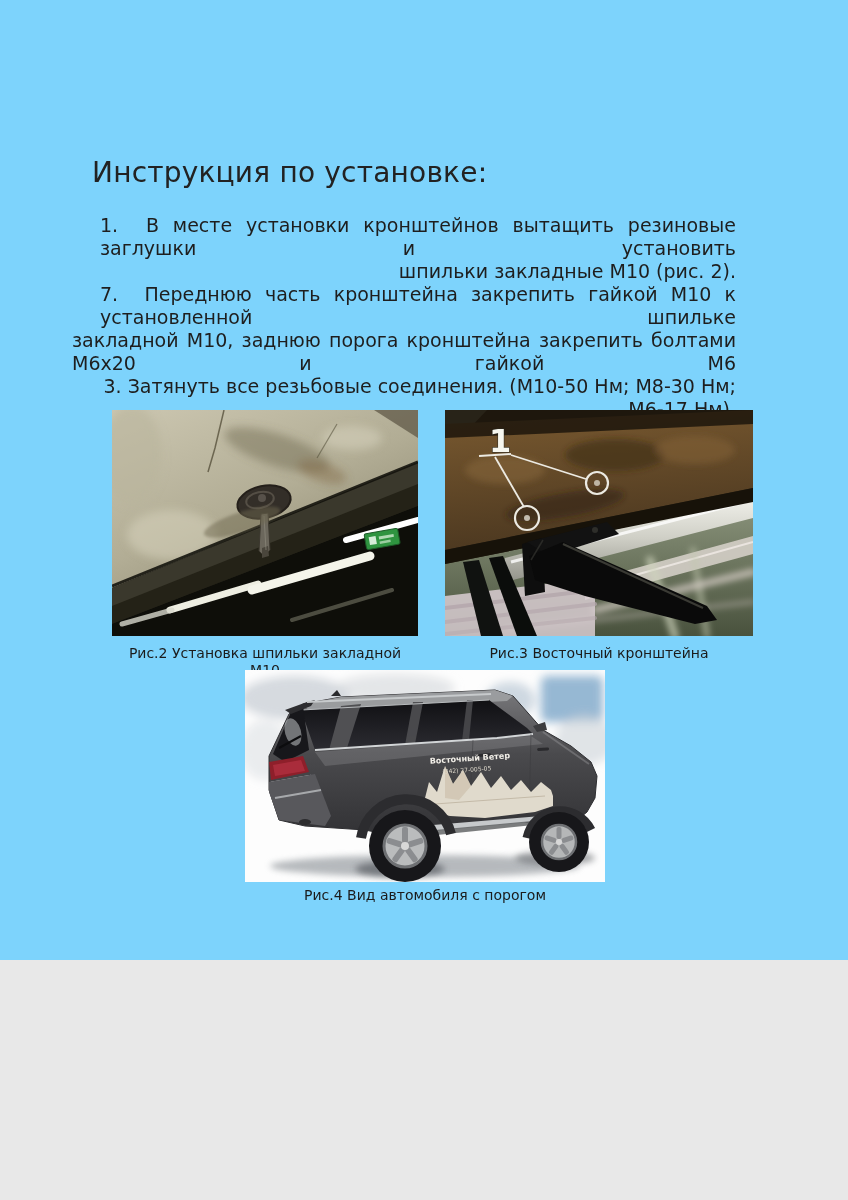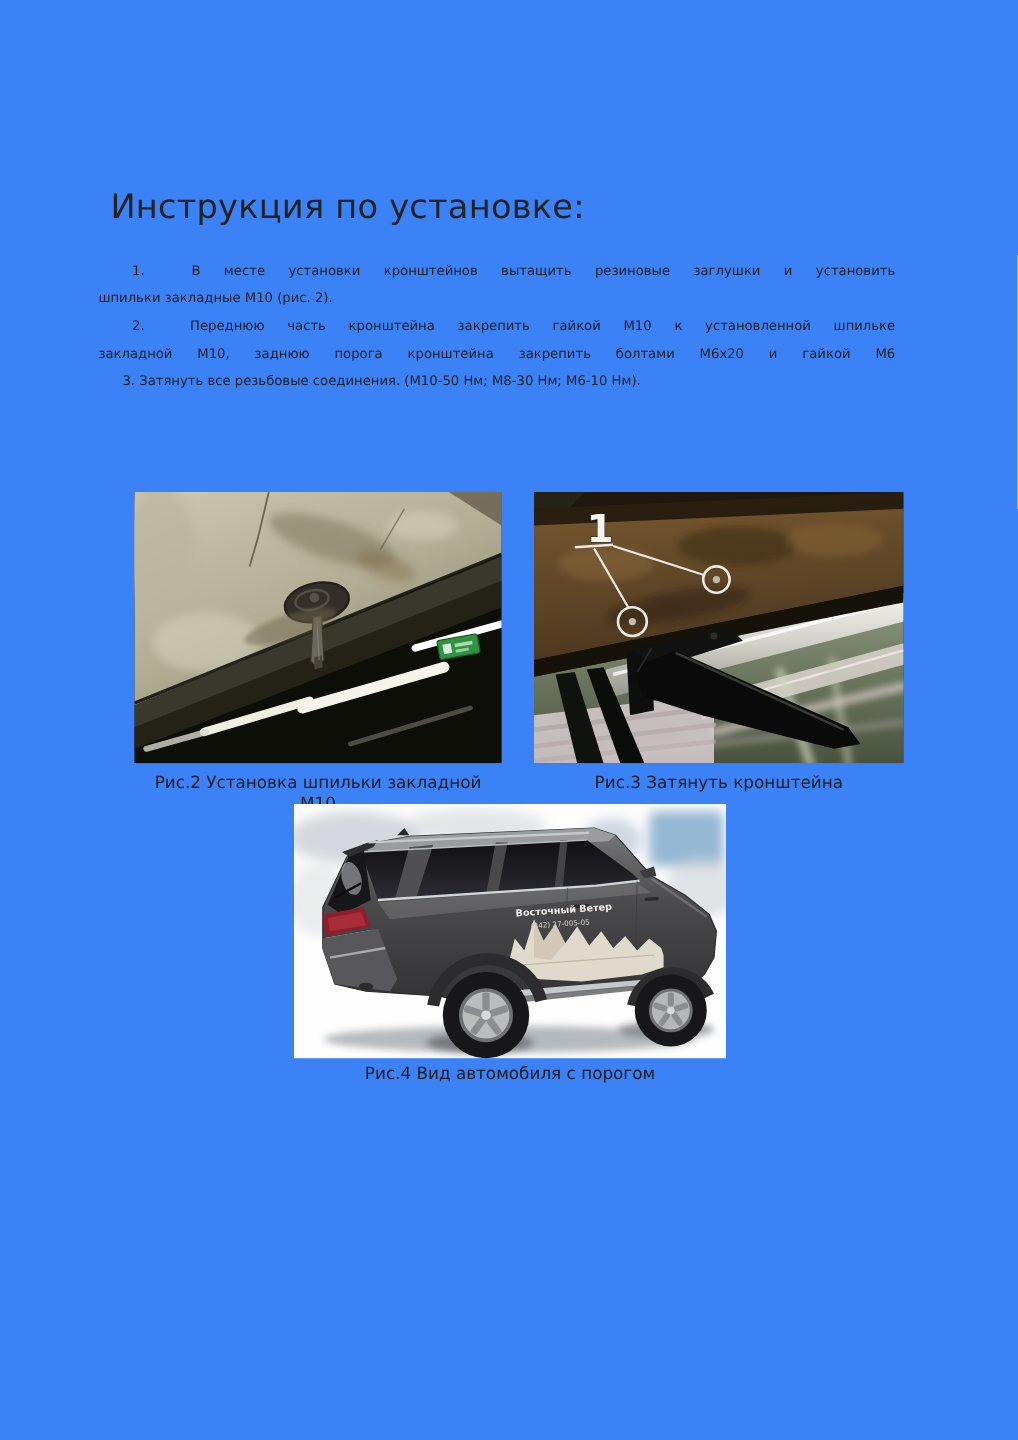--- a/index.html
+++ b/index.html
@@ -1,29 +1,29 @@
 <!DOCTYPE html>
 <html><head>
 <meta charset="utf-8">
 <style>
   html,body{margin:0;padding:0;background:#e8e8e8;}
   .page{
-    position:relative;width:848px;height:1200px;background:#3b82f6;
+    position:relative;width:848px;height:960px;background:#7dd3fc;
     margin:0 auto;overflow:hidden;
     font-family:"DejaVu Sans","Liberation Sans",sans-serif;color:#1f1f1f;
   }
   .title{
     position:absolute;left:92px;top:156px;margin:0;
     font-size:28px;font-weight:400;color:#222;letter-spacing:0.2px;
   }
   .body-text{
-    position:absolute;left:82px;top:214px;width:664px;
-    font-size:11px;line-height:23px;color:#1e1e1e;
+    position:absolute;left:72px;top:214px;width:664px;
+    font-size:19px;line-height:23px;color:#1e1e1e;
   }
-  .line{white-space:pre-wrap;}
+  .line{white-space:pre-wrap;text-align:right;}
   .line.fill{text-align:justify;text-align-last:justify;}
   .line.ind1{padding-left:28px;}
   .line.ind2{padding-left:20px;}
   figure{margin:0;padding:0;position:absolute;}
   #fig2{left:112px;top:410px;width:306px;}
   #fig3{left:445px;top:410px;width:308px;}
   #fig4{left:245px;top:670px;width:360px;}
   figure svg{display:block;}
   figcaption{
     text-align:center;font-size:14px;color:#1b1b1b;line-height:17px;
@@ -35,23 +35,23 @@
 </head>
 <body>
 
 <div class="page">
 
   <h1 class="title">Инструкция по установке:</h1>
 
   <div class="body-text">
     <div class="line fill ind1">1.  В месте установки кронштейнов вытащить резиновые заглушки и установить</div>
     <div class="line">шпильки закладные М10 (рис. 2).</div>
-    <div class="line fill ind1">2.  Переднюю часть кронштейна закрепить гайкой М10 к установленной шпильке</div>
+    <div class="line fill ind1">7.  Переднюю часть кронштейна закрепить гайкой М10 к установленной шпильке</div>
     <div class="line fill">закладной М10, заднюю порога кронштейна закрепить болтами М6х20 и гайкой М6</div>
-    <div class="line ind2">3. Затянуть все резьбовые соединения. (М10-50 Нм; М8-30 Нм; М6-10 Нм).</div>
+    <div class="line ind2">3. Затянуть все резьбовые соединения. (М10-50 Нм; М8-30 Нм; М6-17 Нм).</div>
   </div>
 
   <figure id="fig2">
     <svg width="306" height="226" viewBox="0 0 306 226" role="img">
       <defs>
         <linearGradient id="g2floor" x1="0" y1="0" x2="0.75" y2="1">
           <stop offset="0" stop-color="#ccc7b1"></stop>
           <stop offset="0.55" stop-color="#b2ad95"></stop>
           <stop offset="1" stop-color="#8e8971"></stop>
         </linearGradient>
@@ -191,21 +191,21 @@
           <line x1="50" y1="47" x2="79" y2="97" stroke-width="1.8"></line>
           <line x1="66" y1="45" x2="141" y2="69" stroke-width="1.8"></line>
           <circle cx="82" cy="108" r="12" stroke-width="2.2"></circle>
           <circle cx="152" cy="73" r="11" stroke-width="2.2"></circle>
           <circle cx="82" cy="108" r="3" fill="#d8d4c8" stroke="none" opacity="0.85"></circle>
           <circle cx="152" cy="73" r="3" fill="#cfc9ba" stroke="none" opacity="0.85"></circle>
         </g>
         <text class="ann-num" x="44" y="42" font-size="32" fill="#f6f6ee" stroke="#2a2a22" stroke-width="1" paint-order="stroke" font-weight="bold">1</text>
       </g>
     </svg>
-    <figcaption>Рис.3 Затянуть кронштейна</figcaption>
+    <figcaption>Рис.3 Восточный кронштейна</figcaption>
   </figure>
 
   <figure id="fig4">
     <svg width="360" height="212" viewBox="0 0 360 212" role="img">
       <defs>
         <linearGradient id="g4body" x1="0" y1="0" x2="0" y2="1">
           <stop offset="0" stop-color="#78787b"></stop>
           <stop offset="0.45" stop-color="#4a4a4d"></stop>
           <stop offset="1" stop-color="#333336"></stop>
         </linearGradient>

